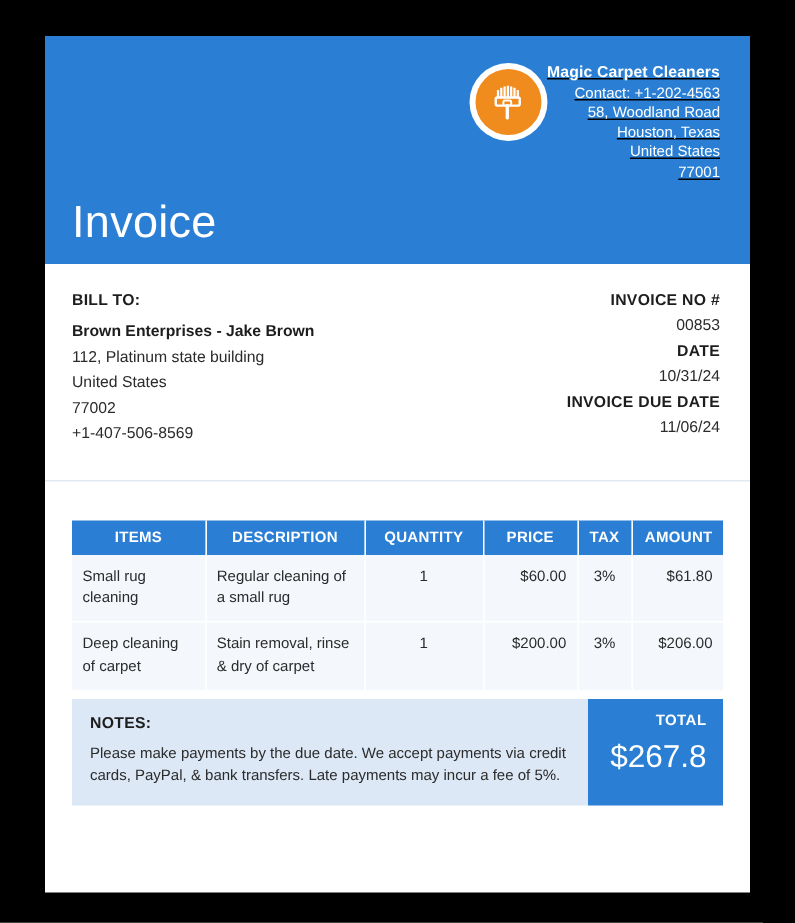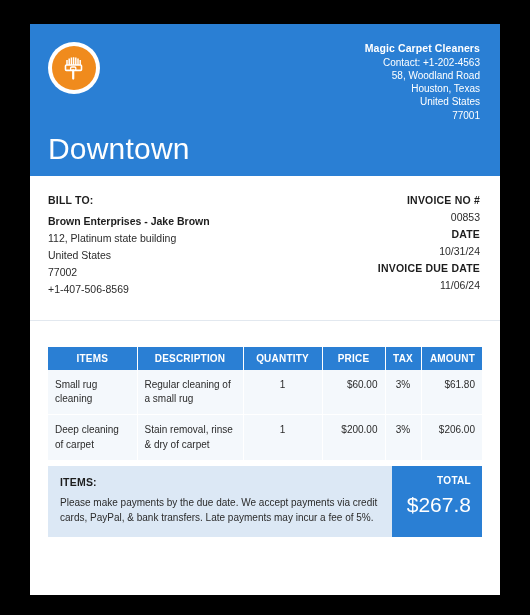--- a/index.html
+++ b/index.html
@@ -25,22 +25,23 @@
   
   .header {
     position: relative;
     background: #2a7fd4;
     height: 152px;
     box-sizing: border-box;
     padding: 18px 20px 0 18px;
   }
   .header-top {
     display: flex;
-    justify-content: space-between;
+    justify-content: flex-end;
     align-items: flex-start;
+    text-decoration: underline;
   }
   .logo {
     width: 52px;
     height: 52px;
     border-radius: 50%;
     background: #ffffff;
     display: flex;
     align-items: center;
     justify-content: center;
     box-sizing: border-box;
@@ -221,21 +222,21 @@
       <div class="company">
         <div class="cname">Magic Carpet Cleaners</div>
         <div class="cline">Contact: +1-202-4563</div>
         <div class="cline">58, Woodland Road</div>
         <div class="cline">Houston, Texas</div>
         <div class="cline">United States</div>
         <div class="cline">77001</div>
       </div>
     </div>
 
-    <div class="invoice-title">Downtown</div>
+    <div class="invoice-title">Invoice</div>
   </div>
 
   <div class="billband">
     <div class="billto">
       <div class="lbl">BILL TO:</div>
       <div class="strong">Brown Enterprises - Jake Brown</div>
       <div class="ln">112, Platinum state building</div>
       <div class="ln">United States</div>
       <div class="ln">77002</div>
       <div class="ln">+1-407-506-8569</div>
@@ -287,21 +288,21 @@
           <td class="r">$200.00</td>
           <td class="c">3%</td>
           <td>$206.00</td>
         </tr>
       </tbody>
     </table>
   </div>
 
   <div class="bottom">
     <div class="notes">
-      <div class="nlbl">ITEMS:</div>
+      <div class="nlbl">NOTES:</div>
       <div class="ntxt">Please make payments by the due date. We accept payments via credit cards, PayPal, &amp; bank transfers. Late payments may incur a fee of 5%.</div>
     </div>
     <div class="totalbox">
       <div class="tlbl">TOTAL</div>
       <div class="tval">$267.8</div>
     </div>
   </div>
 
 </div>
 

